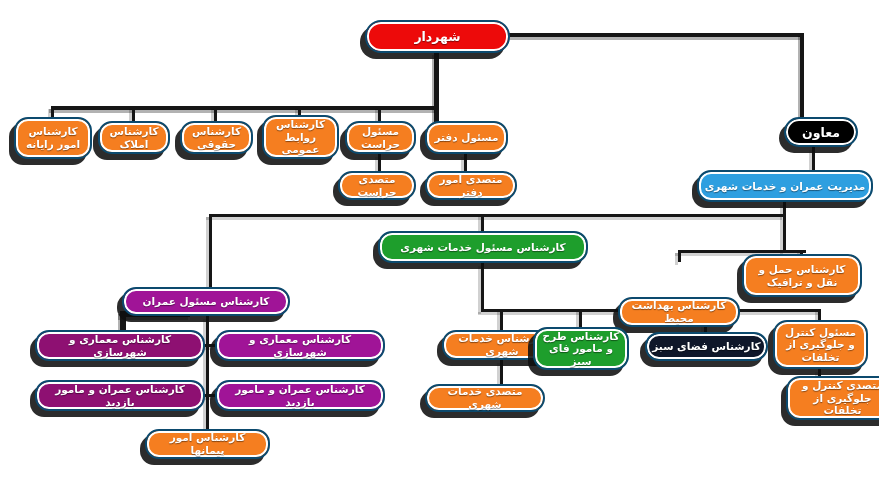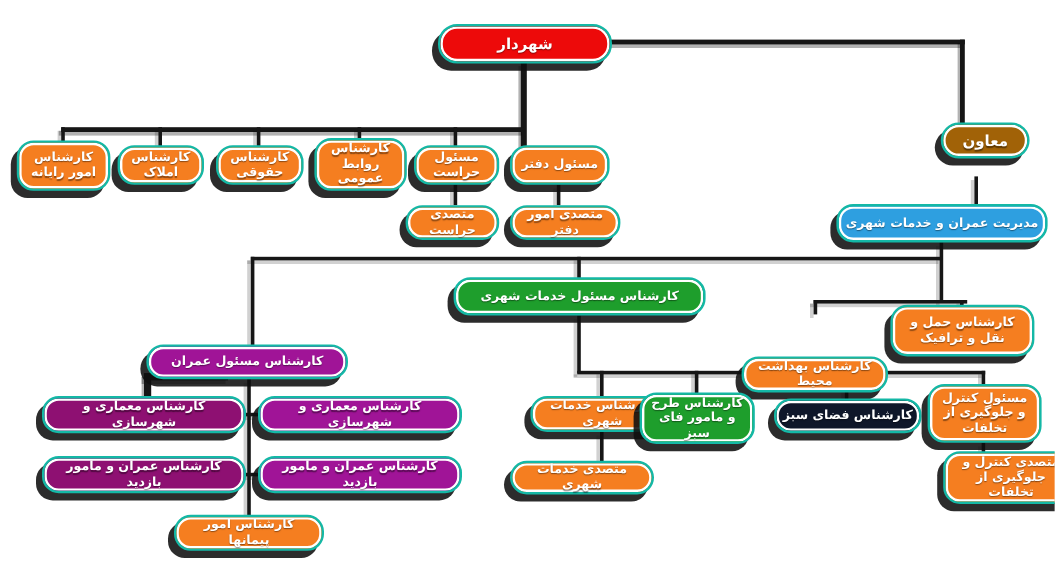--- a/index.html
+++ b/index.html
@@ -23,21 +23,21 @@
     position:absolute;
     z-index:2;
     display:flex;
     align-items:center;
     justify-content:center;
     text-align:center;
     color:#ffffff;
     font-weight:bold;
     font-size:10.5px;
     line-height:1.2;
-    border:2px solid #14b8a6;
+    border:2px solid #0c4a6e;
     border-radius:14px;
     padding:1px 5px;
     box-sizing:border-box;
     box-shadow:-5px 6px 0 rgba(15,15,15,0.88), inset 0 0 0 2px #ffffff;
     text-shadow:0 1px 1px rgba(0,0,0,0.45);
     white-space:normal;
   }
   .node.big{font-size:12.5px;border-radius:16px;}
 </style>
 </head>
@@ -75,21 +75,21 @@
   <div class="line" style="left:206px;top:316px;width:3px;height:114px"></div>
   <div class="line" style="left:200px;top:344px;width:16px;height:3px"></div>
   <div class="line" style="left:200px;top:394px;width:16px;height:3px"></div>
   <div class="line thick" style="left:120px;top:311px;width:70px;height:6px"></div>
   <div class="line thick" style="left:120px;top:311px;width:6px;height:40px"></div>
 
   <div class="node big" style="left: 365px; top: 20px; width: 145px; height: 33px; background-color: rgb(237, 10, 10);">
     <span>شهردار</span>
   </div>
 
-  <div class="node big" style="left: 784px; top: 102px; width: 74px; height: 30px; background-color: #a16207;">
+  <div class="node big" style="left: 784px; top: 117px; width: 74px; height: 30px; background-color: #000000;">
     <span>معاون</span>
   </div>
 
   <div class="node" style="left: 697px; top: 170px; width: 176px; height: 32px; background-color: rgb(46, 159, 224);">
     <span>مدیریت عمران و خدمات شهری</span>
   </div>
 
   <div class="node" style="left: 14px; top: 117px; width: 78px; height: 42px; background-color: rgb(245, 126, 32);">
     <span>کارشناس امور رایانه</span>
   </div>

